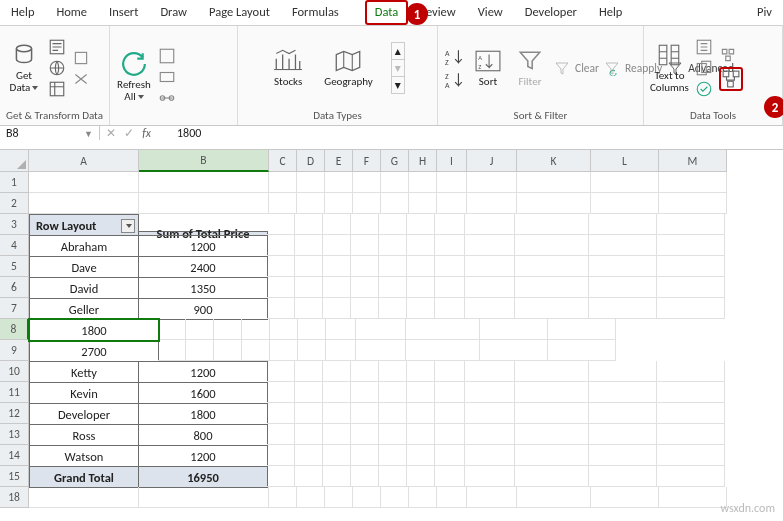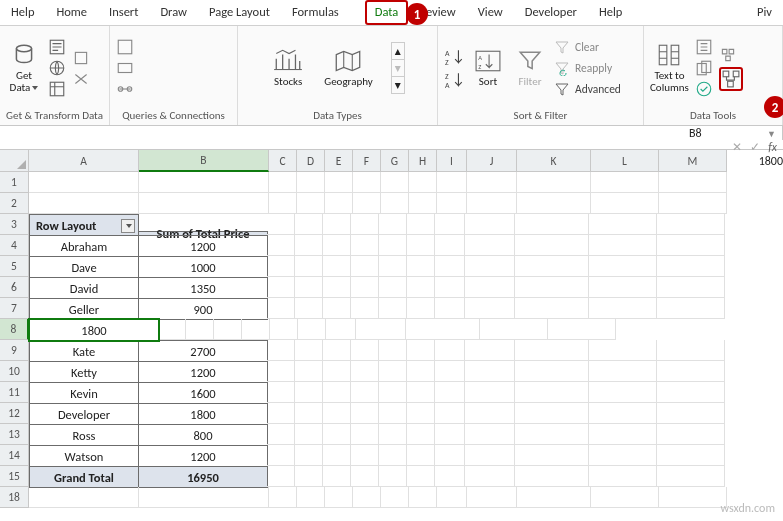--- a/index.html
+++ b/index.html
@@ -14,21 +14,21 @@
   .group-title { text-align: center; font-size: 11px; color: #555; padding: 2px 0 3px 0; }
   .rbtn { display: flex; flex-direction: column; align-items: center; justify-content: flex-end; gap: 2px; min-width: 36px; cursor: pointer; }
   .rbtn .ic { width: 26px; height: 26px; }
   .rbtn .lbl { font-size: 11px; text-align: center; line-height: 1.1; }
   .smallcol { display: flex; flex-direction: column; gap: 3px; }
   .smallcol .si { width: 18px; height: 18px; cursor: pointer; }
   .txtbtn { display: flex; align-items: center; gap: 5px; font-size: 11.5px; color: #888; cursor: pointer; }
   .txtbtn .si { width: 16px; height: 16px; }
   .callmark { position: absolute; width: 22px; height: 22px; background: #c00000; border-radius: 50%; color: #fff; font-weight: bold; display: flex; align-items: center; justify-content: center; font-size: 13px; z-index: 20; }
   .ringcall { border: 2px solid #c00000; border-radius: 3px; }
-  .formula-bar { height: 24px; border-bottom: 1px solid #c8c8c8; display: flex; align-items: flex-end; flex-direction: column; }
+  .formula-bar { height: 24px; border-bottom: 1px solid #c8c8c8; display: flex; align-items: flex-start; }
   .namebox { width: 100px; border-right: 1px solid #c8c8c8; display: flex; align-items: center; padding: 0 6px; justify-content: space-between;}
   .fxwrap { display: flex; align-items: center; gap: 8px; padding: 0 6px; }
   .fxwrap .dim { color: #aaa; }
   .fxwrap .fx { font-style: italic; color: #666; }
   .fxval { padding-left: 20px; }
   .grid { display: flex; }
   .rowhdrs { display: flex; flex-direction: column; }
   .corner { width: 29px; height: 22px; background: #eceff1; border-right: 1px solid #c8c8c8; border-bottom: 1px solid #c8c8c8; position: relative; }
   .corner::after { content: ""; position: absolute; right: 2px; bottom: 2px; border-left: 9px solid transparent; border-bottom: 9px solid #b0b0b0; }
   .rh { width: 29px; height: 21px; background: #eceff1; border-right: 1px solid #c8c8c8; border-bottom: 1px solid #c8c8c8; display: flex; align-items: center; justify-content: center; font-size: 11.5px; color: #555; }
@@ -101,35 +101,42 @@
         <svg class="si" viewBox="0 0 16 16">
             <path d="M3 12l10-8M3 4l10 8" stroke="#888"></path>
           </svg>
       </div>
     </div>
     <div class="group-title">Get &amp; Transform Data</div>
   </div>
 
   <div class="group" style="width:128px">
     <div class="group-body">
+      <div class="rbtn">
+        <svg class="ic" viewBox="0 0 24 24">
+            <path d="M20 6a10 10 0 1 0 2 6" fill="none" stroke="#2a8" stroke-width="2"></path>
+            <path d="M20 2v5h-5" fill="none" stroke="#2a8" stroke-width="2"></path>
+          </svg>
+        <div class="lbl dd" style="white-space:pre-line">Refresh
+All</div>
+      </div>
       <div class="smallcol">
         <svg class="si" viewBox="0 0 16 16">
             <rect x="2" y="2" width="12" height="12" fill="none" stroke="#888"></rect>
           </svg>
         <svg class="si" viewBox="0 0 16 16">
             <rect x="2" y="4" width="12" height="8" fill="none" stroke="#888"></rect>
           </svg>
         <svg class="si" viewBox="0 0 16 16">
             <path d="M3 8h10" stroke="#888"></path>
             <circle cx="4" cy="8" r="2" fill="none" stroke="#888"></circle>
             <circle cx="12" cy="8" r="2" fill="none" stroke="#888"></circle>
           </svg>
       </div>
     </div>
-    <div class="group-title">Queries &amp; Connections</div>
   </div>
 
   <div class="group" style="width:200px">
     <div class="group-body" style="justify-content:center; gap:18px;">
       <div class="rbtn">
         <svg class="ic" viewBox="0 0 30 24" style="width:32px">
             <path d="M4 20V10M10 20V6M16 20V10M22 20V6M26 20V12" stroke="#666" stroke-width="1.2"></path>
             <path d="M2 20h26" stroke="#666"></path>
             <path d="M4 5l6-3 6 3 6-3" stroke="#666" fill="none"></path>
           </svg>
@@ -173,21 +180,21 @@
             <path d="M14 6v12l-3-3m3 3l3-3" stroke="#666" fill="none"></path>
           </svg>
         <div class="lbl">Sort</div>
       </div>
       <div class="rbtn">
         <svg class="ic" viewBox="0 0 24 24">
             <path d="M3 4h18l-7 8v7l-4-2v-5z" fill="none" stroke="#888" stroke-width="1.4"></path>
           </svg>
         <div class="lbl" style="color:#aaa">Filter</div>
       </div>
-      <div style="display:flex;flex-direction:column;gap:5px">
+      <div style="display:flex;flex-direction:row;gap:5px">
         <div class="txtbtn">
             <svg class="si" viewBox="0 0 16 16">
               <path d="M2 3h12l-5 6v5l-2-1v-4z" fill="none" stroke="#bbb"></path>
             </svg>
             <span>Clear</span>
           </div>
         <div class="txtbtn">
             <svg class="si" viewBox="0 0 16 16">
               <path d="M2 3h12l-5 6v5l-2-1v-4z" fill="none" stroke="#bbb"></path>
               <path d="M11 11a3 3 0 1 0 1 2" stroke="#2a8" fill="none"></path>
@@ -354,21 +361,21 @@
           <div class="cell" style="width: 28px;"></div>
           <div class="cell" style="width: 28px;"></div>
           <div class="cell" style="width: 30px;"></div>
           <div class="cell" style="width: 50px;"></div>
           <div class="cell" style="width: 74px;"></div>
           <div class="cell" style="width: 68px;"></div>
           <div class="cell" style="width: 68px;"></div>
         </div>
         <div class="row">
           <div class="cell pvtcell" style="width: 110px; border: 1px solid rgb(107, 107, 107); margin: 0px -1px -1px 0px;">Dave</div>
-          <div class="cell pvtcell" style="width: 130px; border: 1px solid rgb(107, 107, 107); margin: 0px -1px -1px 0px;">1000</div>
+          <div class="cell pvtcell" style="width: 130px; border: 1px solid rgb(107, 107, 107); margin: 0px -1px -1px 0px;">2400</div>
           <div class="cell" style="width: 28px;"></div>
           <div class="cell" style="width: 28px;"></div>
           <div class="cell" style="width: 28px;"></div>
           <div class="cell" style="width: 28px;"></div>
           <div class="cell" style="width: 28px;"></div>
           <div class="cell" style="width: 28px;"></div>
           <div class="cell" style="width: 30px;"></div>
           <div class="cell" style="width: 50px;"></div>
           <div class="cell" style="width: 74px;"></div>
           <div class="cell" style="width: 68px;"></div>
@@ -412,21 +419,20 @@
           <div class="cell" style="width: 28px;"></div>
           <div class="cell" style="width: 28px;"></div>
           <div class="cell" style="width: 28px;"></div>
           <div class="cell" style="width: 30px;"></div>
           <div class="cell" style="width: 50px;"></div>
           <div class="cell" style="width: 74px;"></div>
           <div class="cell" style="width: 68px;"></div>
           <div class="cell" style="width: 68px;"></div>
         </div>
         <div class="row">
-          <div class="cell pvtcell" style="width: 110px; border: 1px solid rgb(107, 107, 107); margin: 0px -1px -1px 0px;">Kate</div>
           <div class="cell pvtcell" style="width: 130px; border: 1px solid rgb(107, 107, 107); margin: 0px -1px -1px 0px;">2700</div>
           <div class="cell" style="width: 28px;"></div>
           <div class="cell" style="width: 28px;"></div>
           <div class="cell" style="width: 28px;"></div>
           <div class="cell" style="width: 28px;"></div>
           <div class="cell" style="width: 28px;"></div>
           <div class="cell" style="width: 28px;"></div>
           <div class="cell" style="width: 30px;"></div>
           <div class="cell" style="width: 50px;"></div>
           <div class="cell" style="width: 74px;"></div>

